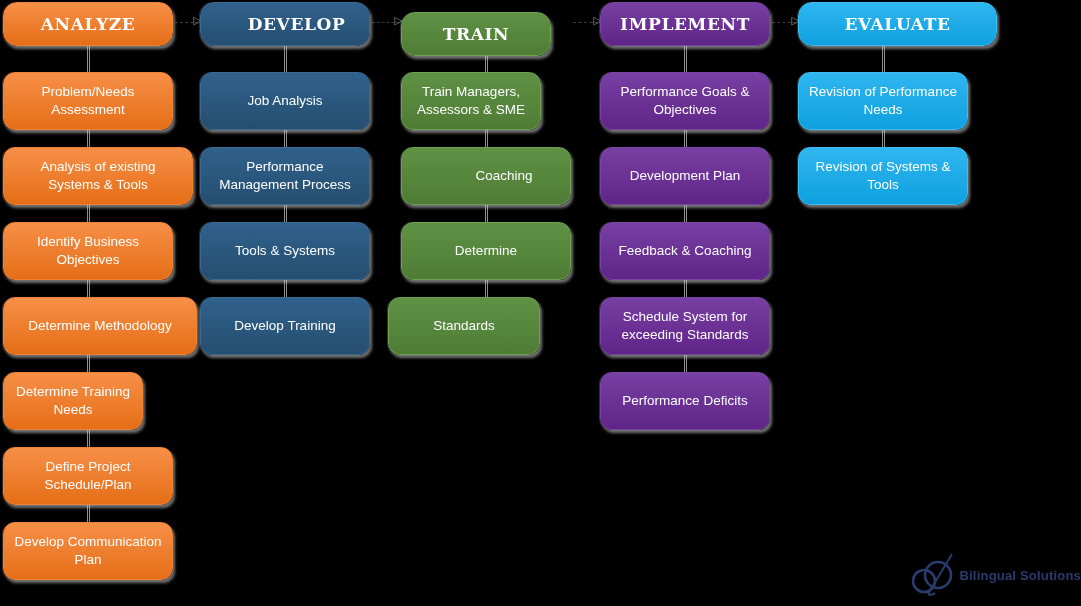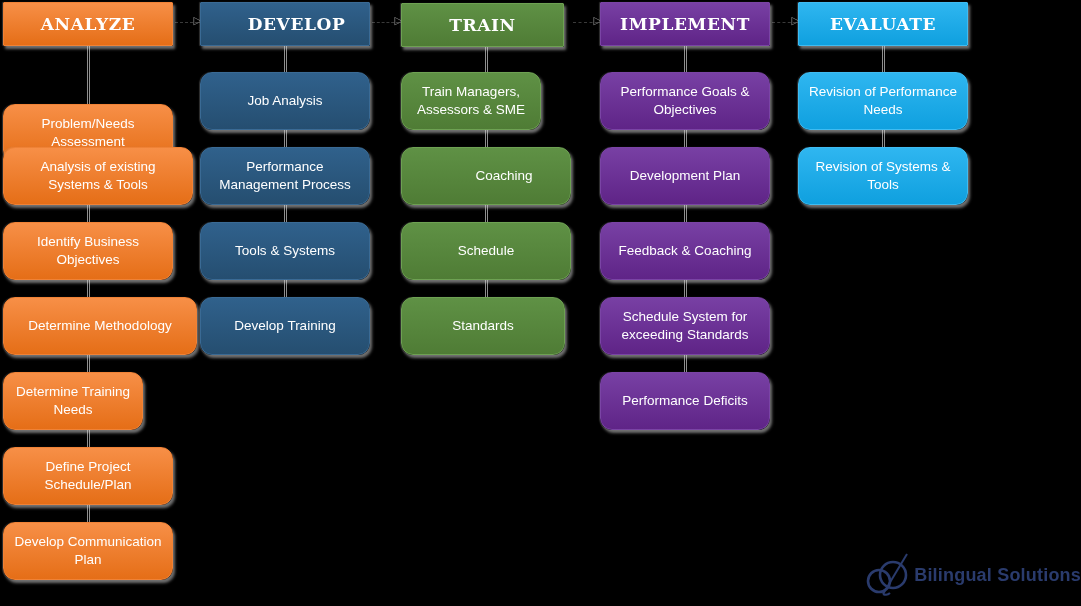--- a/index.html
+++ b/index.html
@@ -3,21 +3,21 @@
 <meta charset="utf-8">
 <style>
   html,body { margin:0; padding:0; }
   body {
     width:1081px; height:606px; background:#000; overflow:hidden; position:relative;
     font-family:"Liberation Sans", sans-serif;
   }
   .canvas { position:absolute; inset:0; }
 
   .col-header {
-    position:absolute; height:44px; border-radius:1px; box-sizing:border-box;
+    position:absolute; height:44px; border-radius:14px; box-sizing:border-box;
     display:flex; align-items:center; justify-content:center;
     color:#fff; font-family:"DejaVu Serif", serif; font-weight:bold;
     font-size:17px; letter-spacing:0.6px; z-index:2;
     box-shadow:2px 3px 3px rgba(205,205,205,0.55), -1px 0 1px rgba(170,170,170,0.28);
   }
   .flow-box {
     position:absolute; height:58px; border-radius:12px; box-sizing:border-box;
     display:flex; align-items:center; justify-content:center; text-align:center;
     color:#fff; font-size:13.5px; line-height:1.32; padding:4px 9px; z-index:2;
     box-shadow:2px 3px 3px rgba(205,205,205,0.55), -1px 0 1px rgba(170,170,170,0.28);
@@ -30,60 +30,60 @@
     position:absolute; height:0; border-top:1px dashed #3a3a3a; z-index:1;
   }
   .flow-arrow .arrow-head {
     position:absolute; right:-4px; top:-8px; color:#9a9a9a;
     font-size:11px; line-height:1; font-family:"DejaVu Sans", sans-serif;
   }
   .logo {
     position:absolute; right:0; bottom:6px; display:flex; align-items:center; z-index:3;
   }
   .logo-text {
-    color:#2A3B6D; font-weight:bold; font-size:18px; letter-spacing:0.2px;
+    color:#2A3B6D; font-weight:bold; font-size:13px; letter-spacing:0.2px;
     margin-left:1px; white-space:nowrap;
   }
 </style>
 </head>
 <body>
 
 <div class="canvas">
 
   <div id="columns">
       <div class="vline" style="left: 86.5px; top: 24px; height: 527px;"></div>
       <div class="col-header" style="left: 3px; top: 2px; width: 170px; background: linear-gradient(rgb(247, 143, 71), rgb(229, 110, 23)); border: 1px solid rgb(240, 130, 54);">ANALYZE</div>
-      <div class="flow-box" style="left: 3px; top: 72px; width: 170px; background: linear-gradient(rgb(247, 143, 71), rgb(229, 110, 23)); border: 1px solid rgb(240, 130, 54); margin-top: 32px;">Problem/Needs Assessment</div>
+      <div class="flow-box" style="left: 3px; top: 72px; width: 170px; background: linear-gradient(rgb(247, 143, 71), rgb(229, 110, 23)); border: 1px solid rgb(240, 130, 54);">Problem/Needs Assessment</div>
       <div class="flow-box" style="left: 3px; top: 147px; width: 190px; background: linear-gradient(rgb(247, 143, 71), rgb(229, 110, 23)); border: 1px solid rgb(240, 130, 54);">Analysis of existing Systems &amp; Tools</div>
       <div class="flow-box" style="left: 3px; top: 222px; width: 170px; background: linear-gradient(rgb(247, 143, 71), rgb(229, 110, 23)); border: 1px solid rgb(240, 130, 54);">Identify Business Objectives</div>
       <div class="flow-box" style="left: 3px; top: 297px; width: 194px; background: linear-gradient(rgb(247, 143, 71), rgb(229, 110, 23)); border: 1px solid rgb(240, 130, 54);">Determine Methodology</div>
       <div class="flow-box" style="left: 3px; top: 372px; width: 140px; background: linear-gradient(rgb(247, 143, 71), rgb(229, 110, 23)); border: 1px solid rgb(240, 130, 54);">Determine Training Needs</div>
       <div class="flow-box" style="left: 3px; top: 447px; width: 170px; background: linear-gradient(rgb(247, 143, 71), rgb(229, 110, 23)); border: 1px solid rgb(240, 130, 54);">Define Project Schedule/Plan</div>
       <div class="flow-box" style="left: 3px; top: 522px; width: 170px; background: linear-gradient(rgb(247, 143, 71), rgb(229, 110, 23)); border: 1px solid rgb(240, 130, 54);">Develop Communication Plan</div>
       <div class="vline" style="left: 283.5px; top: 24px; height: 302px;"></div>
       <div class="col-header" style="left: 200px; top: 2px; width: 170px; background: linear-gradient(rgb(48, 97, 140), rgb(37, 78, 112)); border: 1px solid rgb(58, 106, 148); padding-left: 23px;">DEVELOP</div>
       <div class="flow-box" style="left: 200px; top: 72px; width: 170px; background: linear-gradient(rgb(48, 97, 140), rgb(37, 78, 112)); border: 1px solid rgb(58, 106, 148);">Job Analysis</div>
       <div class="flow-box" style="left: 200px; top: 147px; width: 170px; background: linear-gradient(rgb(48, 97, 140), rgb(37, 78, 112)); border: 1px solid rgb(58, 106, 148);">Performance Management Process</div>
       <div class="flow-box" style="left: 200px; top: 222px; width: 170px; background: linear-gradient(rgb(48, 97, 140), rgb(37, 78, 112)); border: 1px solid rgb(58, 106, 148);">Tools &amp; Systems</div>
       <div class="flow-box" style="left: 200px; top: 297px; width: 170px; background: linear-gradient(rgb(48, 97, 140), rgb(37, 78, 112)); border: 1px solid rgb(58, 106, 148);">Develop Training</div>
       <div class="vline" style="left: 484.5px; top: 24px; height: 302px;"></div>
-      <div class="col-header" style="left: 401px; top: 3px; width: 163px; background: linear-gradient(rgb(95, 145, 69), rgb(79, 124, 53)); border: 1px solid rgb(110, 161, 83);">TRAIN</div>
+      <div class="col-header" style="left: 401px; top: 12px; width: 150px; background: linear-gradient(rgb(95, 145, 69), rgb(79, 124, 53)); border: 1px solid rgb(110, 161, 83);">TRAIN</div>
       <div class="flow-box" style="left: 401px; top: 72px; width: 140px; background: linear-gradient(rgb(95, 145, 69), rgb(79, 124, 53)); border: 1px solid rgb(110, 161, 83);">Train Managers, Assessors &amp; SME</div>
       <div class="flow-box" style="left: 401px; top: 147px; width: 170px; background: linear-gradient(rgb(95, 145, 69), rgb(79, 124, 53)); border: 1px solid rgb(110, 161, 83); padding-left: 45px;">Coaching</div>
-      <div class="flow-box" style="left: 401px; top: 222px; width: 170px; background: linear-gradient(rgb(95, 145, 69), rgb(79, 124, 53)); border: 1px solid rgb(110, 161, 83);">Schedule</div>
-      <div class="flow-box" style="left: 401px; top: 297px; width: 164px; background: linear-gradient(rgb(95, 145, 69), rgb(79, 124, 53)); border: 1px solid rgb(110, 161, 83); text-align: center;">Standards</div>
+      <div class="flow-box" style="left: 401px; top: 222px; width: 170px; background: linear-gradient(rgb(95, 145, 69), rgb(79, 124, 53)); border: 1px solid rgb(110, 161, 83);">Determine</div>
+      <div class="flow-box" style="left: 388px; top: 297px; width: 152px; background: linear-gradient(rgb(95, 145, 69), rgb(79, 124, 53)); border: 1px solid rgb(110, 161, 83); text-align: center;">Standards</div>
       <div class="vline" style="left: 683.5px; top: 24px; height: 377px;"></div>
       <div class="col-header" style="left: 600px; top: 2px; width: 170px; background: linear-gradient(rgb(120, 64, 164), rgb(95, 36, 135)); border: 1px solid rgb(122, 68, 165);">IMPLEMENT</div>
       <div class="flow-box" style="left: 600px; top: 72px; width: 170px; background: linear-gradient(rgb(120, 64, 164), rgb(95, 36, 135)); border: 1px solid rgb(122, 68, 165);">Performance Goals &amp; Objectives</div>
       <div class="flow-box" style="left: 600px; top: 147px; width: 170px; background: linear-gradient(rgb(120, 64, 164), rgb(95, 36, 135)); border: 1px solid rgb(122, 68, 165);">Development Plan</div>
       <div class="flow-box" style="left: 600px; top: 222px; width: 170px; background: linear-gradient(rgb(120, 64, 164), rgb(95, 36, 135)); border: 1px solid rgb(122, 68, 165);">Feedback &amp; Coaching</div>
       <div class="flow-box" style="left: 600px; top: 297px; width: 170px; background: linear-gradient(rgb(120, 64, 164), rgb(95, 36, 135)); border: 1px solid rgb(122, 68, 165);">Schedule System for exceeding Standards</div>
       <div class="flow-box" style="left: 600px; top: 372px; width: 170px; background: linear-gradient(rgb(120, 64, 164), rgb(95, 36, 135)); border: 1px solid rgb(122, 68, 165);">Performance Deficits</div>
       <div class="vline" style="left: 881.5px; top: 24px; height: 152px;"></div>
-      <div class="col-header" style="left: 798px; top: 2px; width: 170px; background: linear-gradient(rgb(47, 182, 240), rgb(15, 160, 223)); border: 1px solid rgb(63, 188, 242);">EVALUATE</div>
+      <div class="col-header" style="left: 798px; top: 2px; width: 199px; background: linear-gradient(rgb(47, 182, 240), rgb(15, 160, 223)); border: 1px solid rgb(63, 188, 242);">EVALUATE</div>
       <div class="flow-box" style="left: 798px; top: 72px; width: 170px; background: linear-gradient(rgb(47, 182, 240), rgb(15, 160, 223)); border: 1px solid rgb(63, 188, 242);">Revision of Performance Needs</div>
       <div class="flow-box" style="left: 798px; top: 147px; width: 170px; background: linear-gradient(rgb(47, 182, 240), rgb(15, 160, 223)); border: 1px solid rgb(63, 188, 242);">Revision of Systems &amp; Tools</div>
     </div>
   <div id="arrows">
       <div class="flow-arrow" style="left: 175px; top: 22px; width: 23px;">
         <span class="arrow-head">▷</span>
       </div>
       <div class="flow-arrow" style="left: 372px; top: 22px; width: 27px;">
         <span class="arrow-head">▷</span>
       </div>

